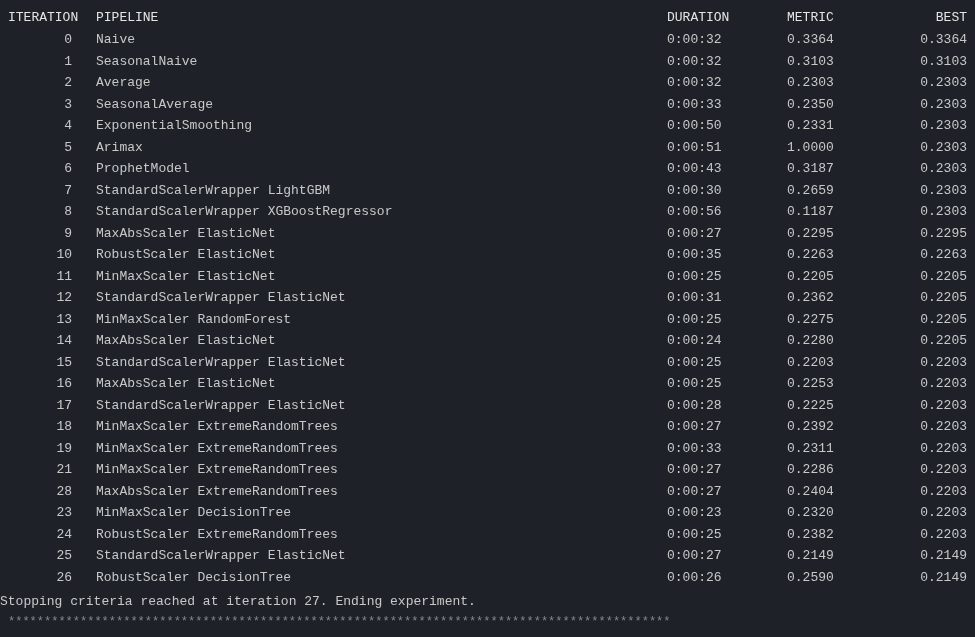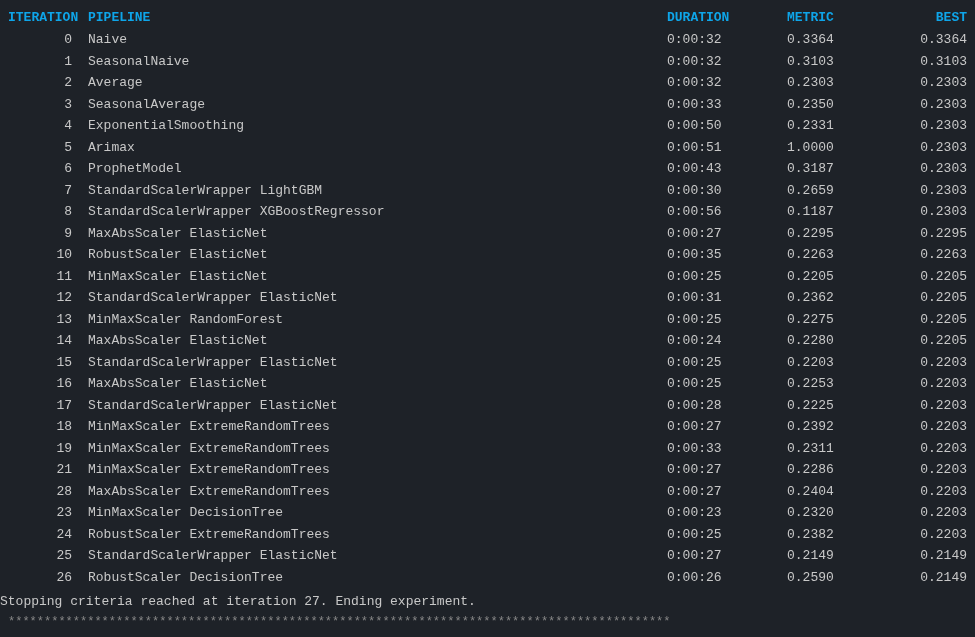--- a/index.html
+++ b/index.html
@@ -12,37 +12,38 @@
       min-height: 637px;
       padding: 8px 0;
       overflow-x: hidden;
     }
     .table-container {
       width: 100%;
     }
     .header-row {
       display: flex;
       padding: 2px 8px;
-      color: #0ea5e9;
-      font-weight: bold;
+      color: #e5e5e5;
+      font-weight: normal;
       margin-bottom: 2px;
     }
     .data-row {
       display: flex;
       padding: 1px 8px;
       line-height: 1.5;
     }
     .col-iteration {
       width: 80px;
       text-align: right;
       padding-right: 16px;
     }
     .col-pipeline {
       flex: 1;
       min-width: 380px;
+      margin-left: 8px;
     }
     .col-duration {
       width: 120px;
       text-align: left;
       padding-right: 16px;
     }
     .col-metric {
       width: 100px;
       padding-right: 16px;
     }

